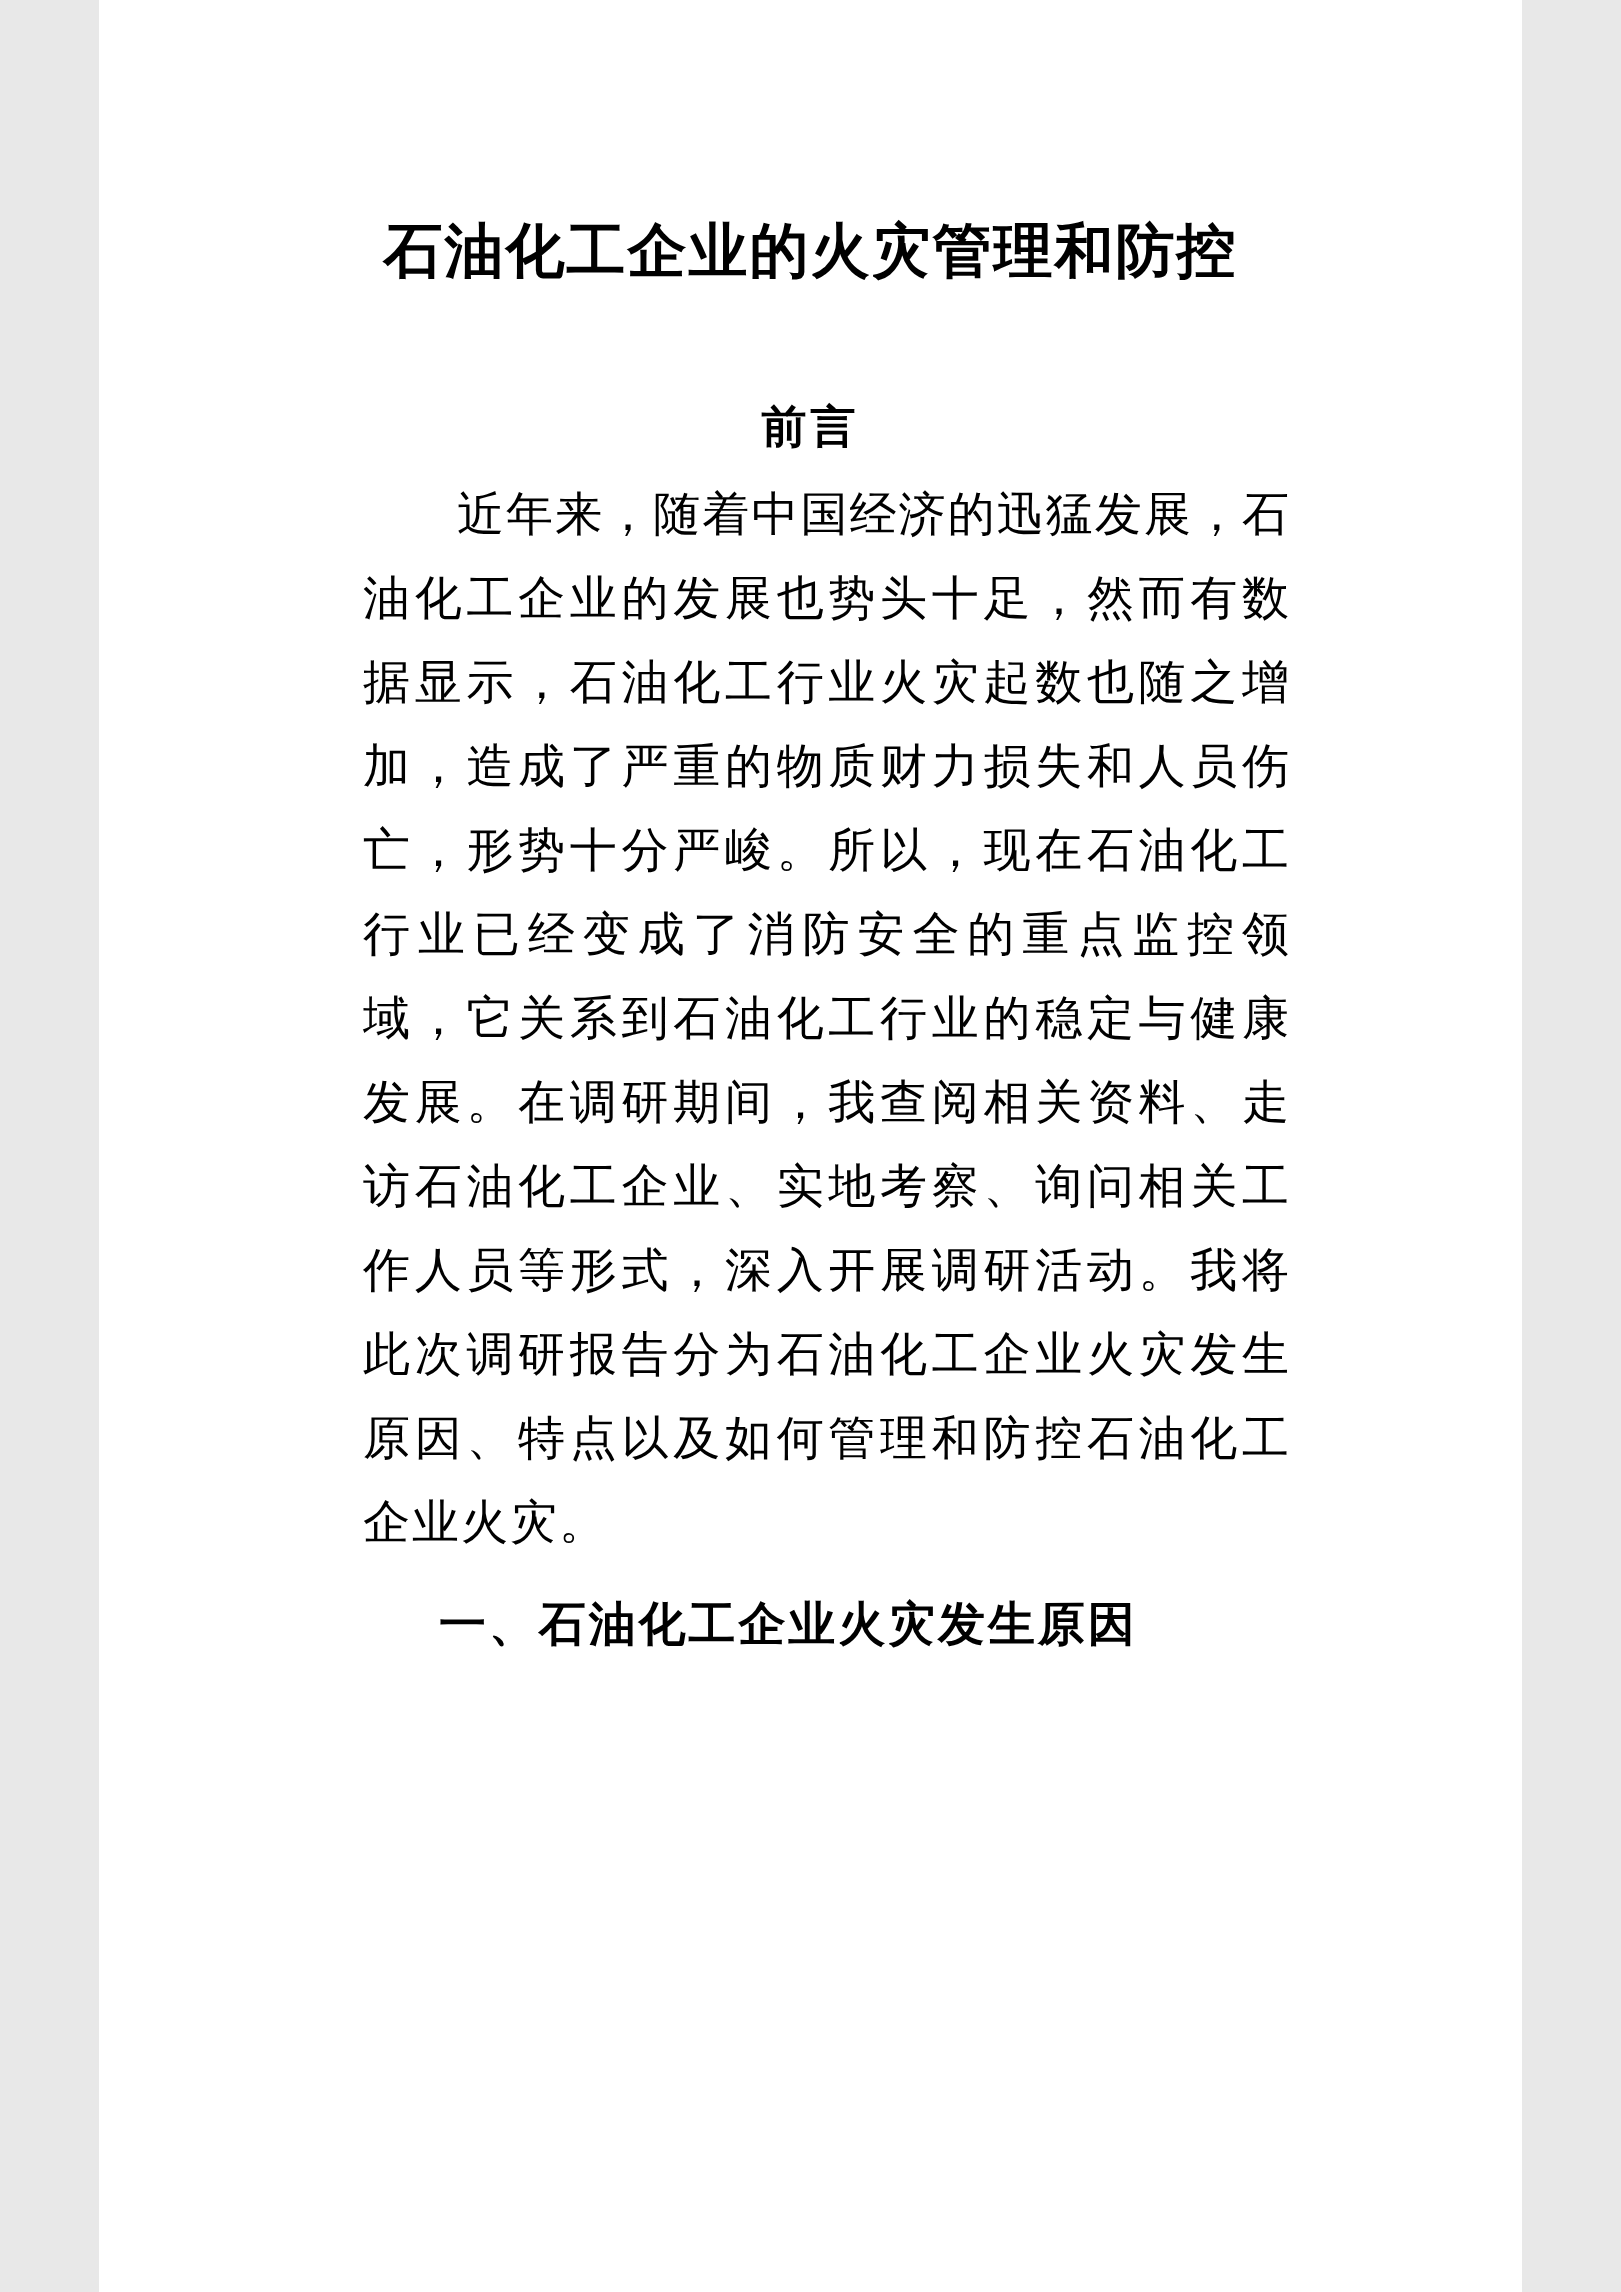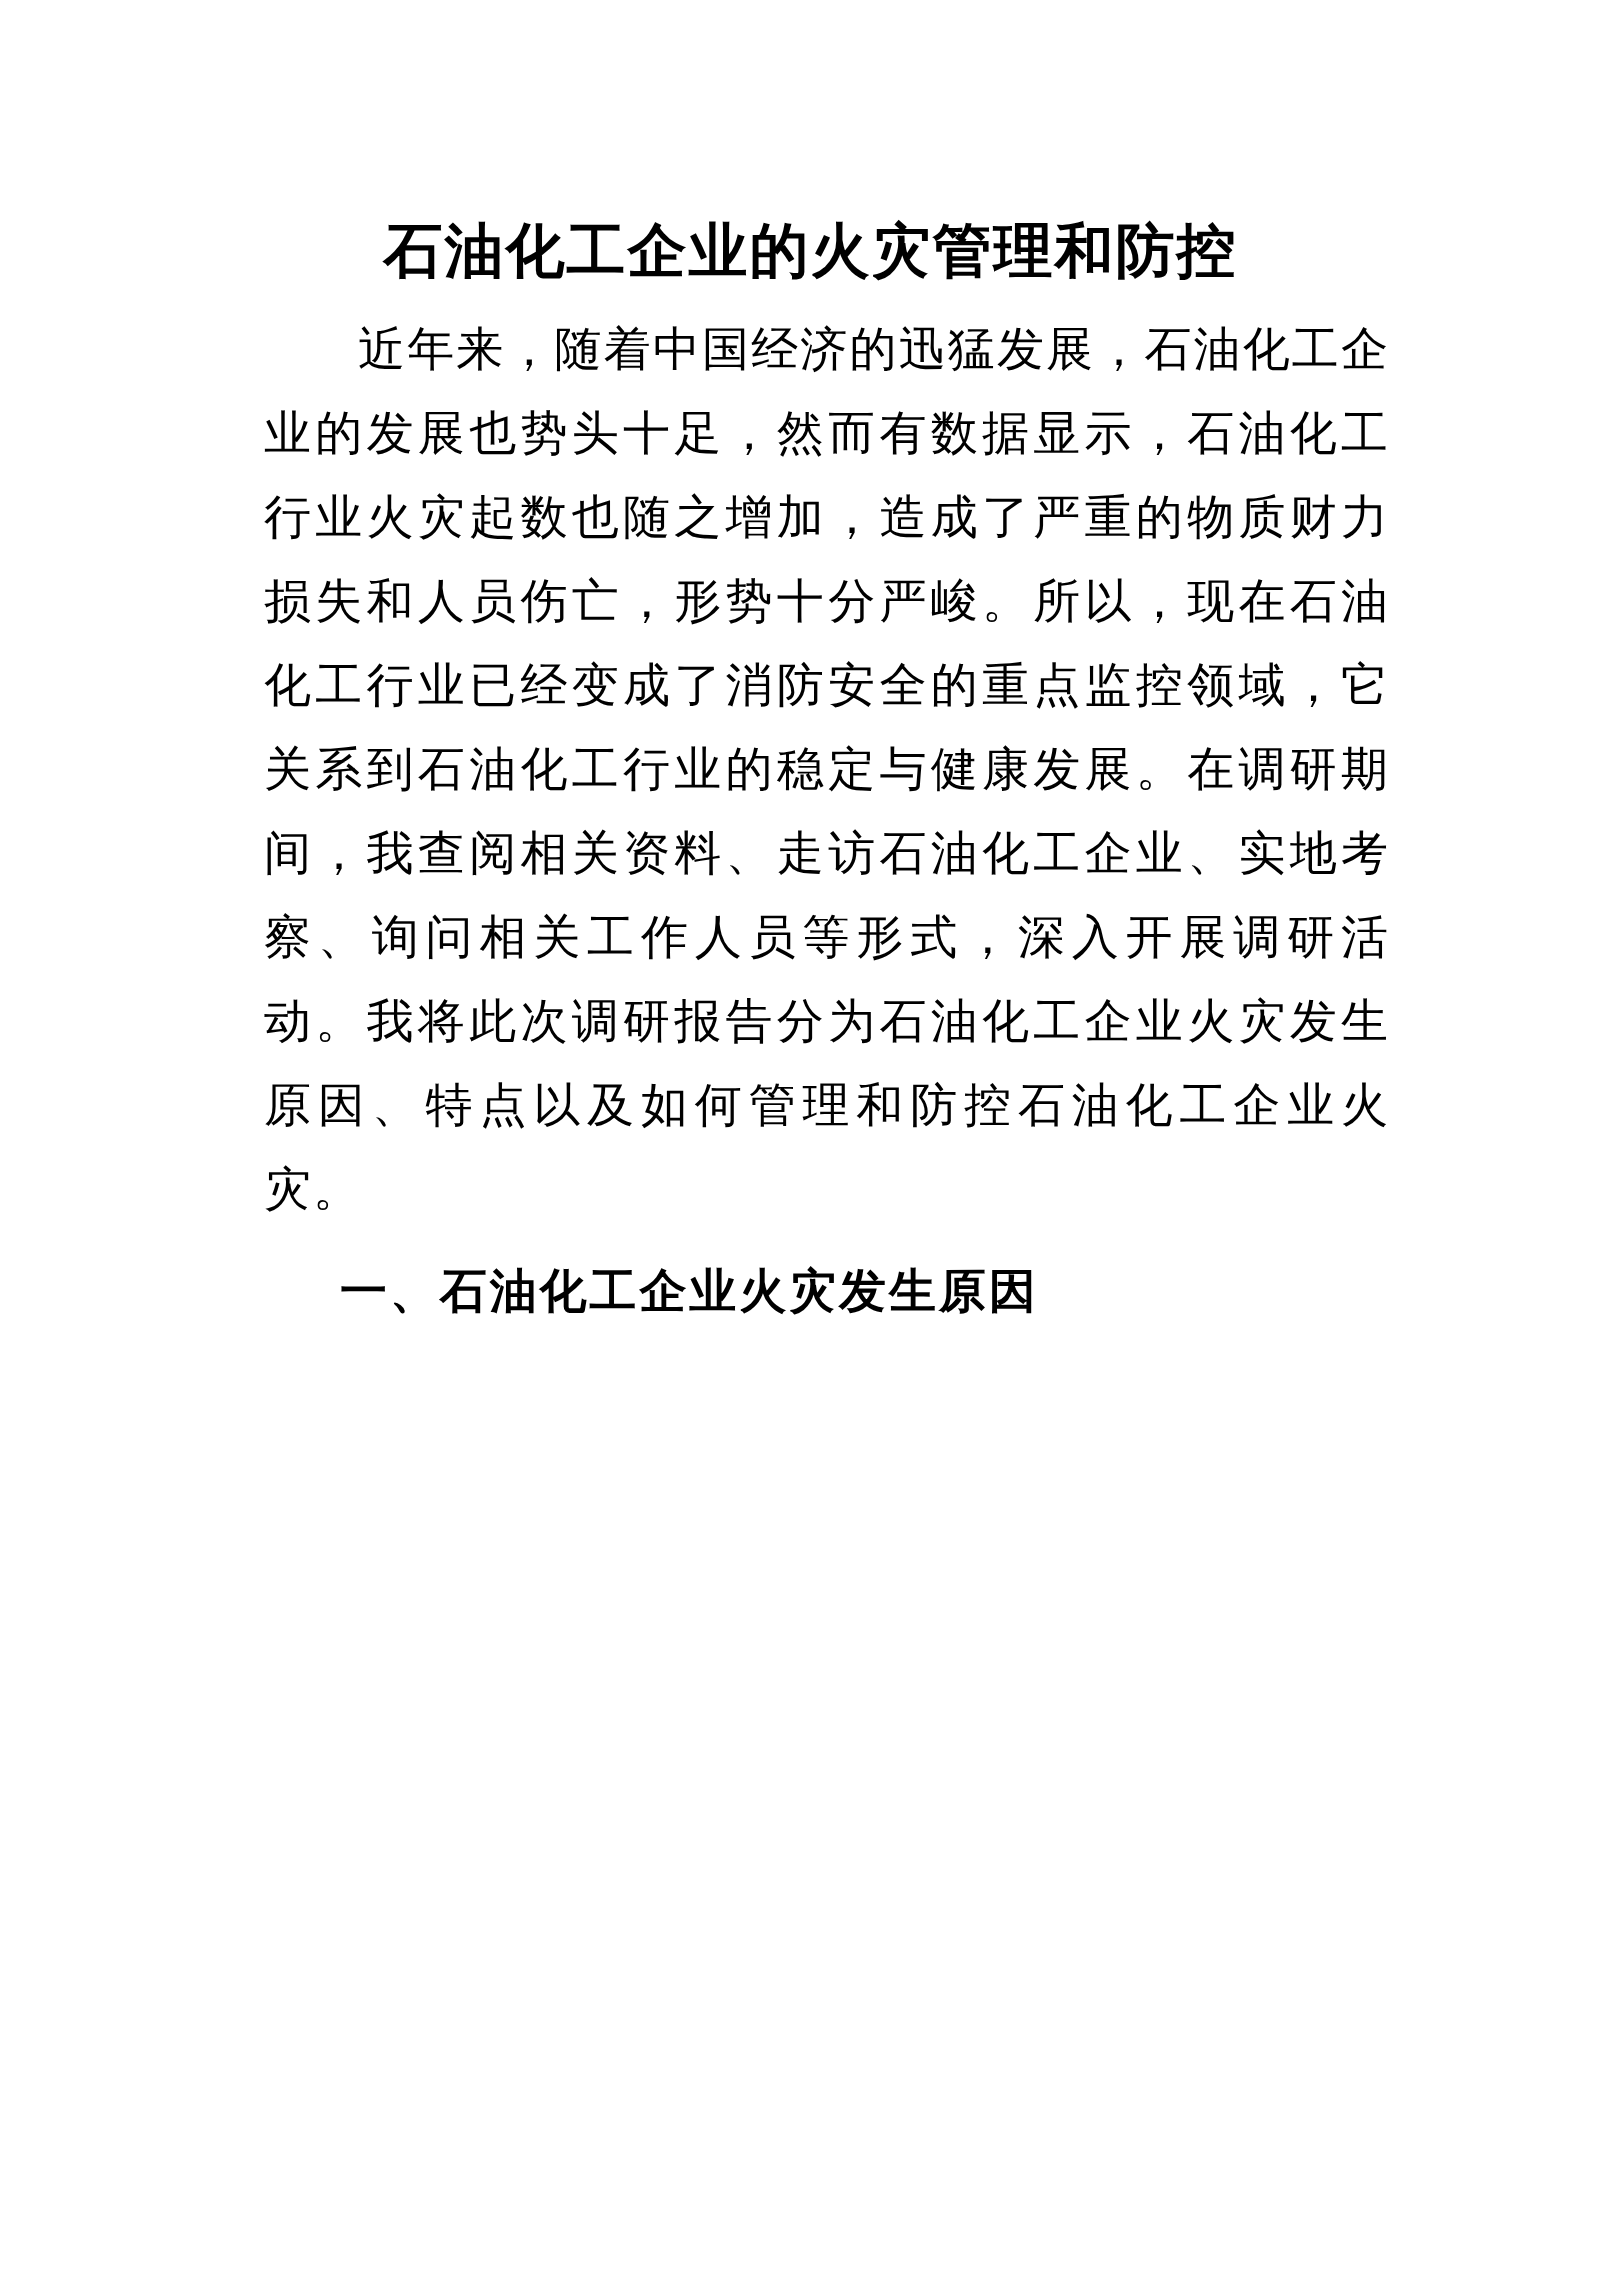--- a/index.html
+++ b/index.html
@@ -2,21 +2,21 @@
 <html><head>
 <meta charset="utf-8">
 <style>
   html, body {
     margin: 0;
     padding: 0;
     background: #e8e8e8;
   }
   .page {
     position: relative;
-    width: 1621px;
+    width: 1423px;
     height: 2293px;
     margin: 0 auto;
     background: #ffffff;
     color: #000000;
     overflow: hidden;
     font-family: "Liberation Sans", sans-serif;
   }
   .doc-title {
     padding-top: 218px;
     margin: 0;
@@ -55,20 +55,21 @@
     letter-spacing: 2.9px;
   }
 </style>
 </head>
 <body>
 
 <div class="page">
 
   <h1 class="doc-title">石油化工企业的火灾管理和防控</h1>
 
+  <h2 class="foreword-heading">前言</h2>
 
   <div class="body-text">
 
     <p class="para">近年来，随着中国经济的迅猛发展，石油化工企业的发展也势头十足，然而有数据显示，石油化工行业火灾起数也随之增加，造成了严重的物质财力损失和人员伤亡，形势十分严峻。所以，现在石油化工行业已经变成了消防安全的重点监控领域，它关系到石油化工行业的稳定与健康发展。在调研期间，我查阅相关资料、走访石油化工企业、实地考察、询问相关工作人员等形式，深入开展调研活动。我将此次调研报告分为石油化工企业火灾发生原因、特点以及如何管理和防控石油化工企业火灾。</p>
 
     <p class="inline-heading">一、石油化工企业火灾发生原因</p>
 
 
   </div>
 

